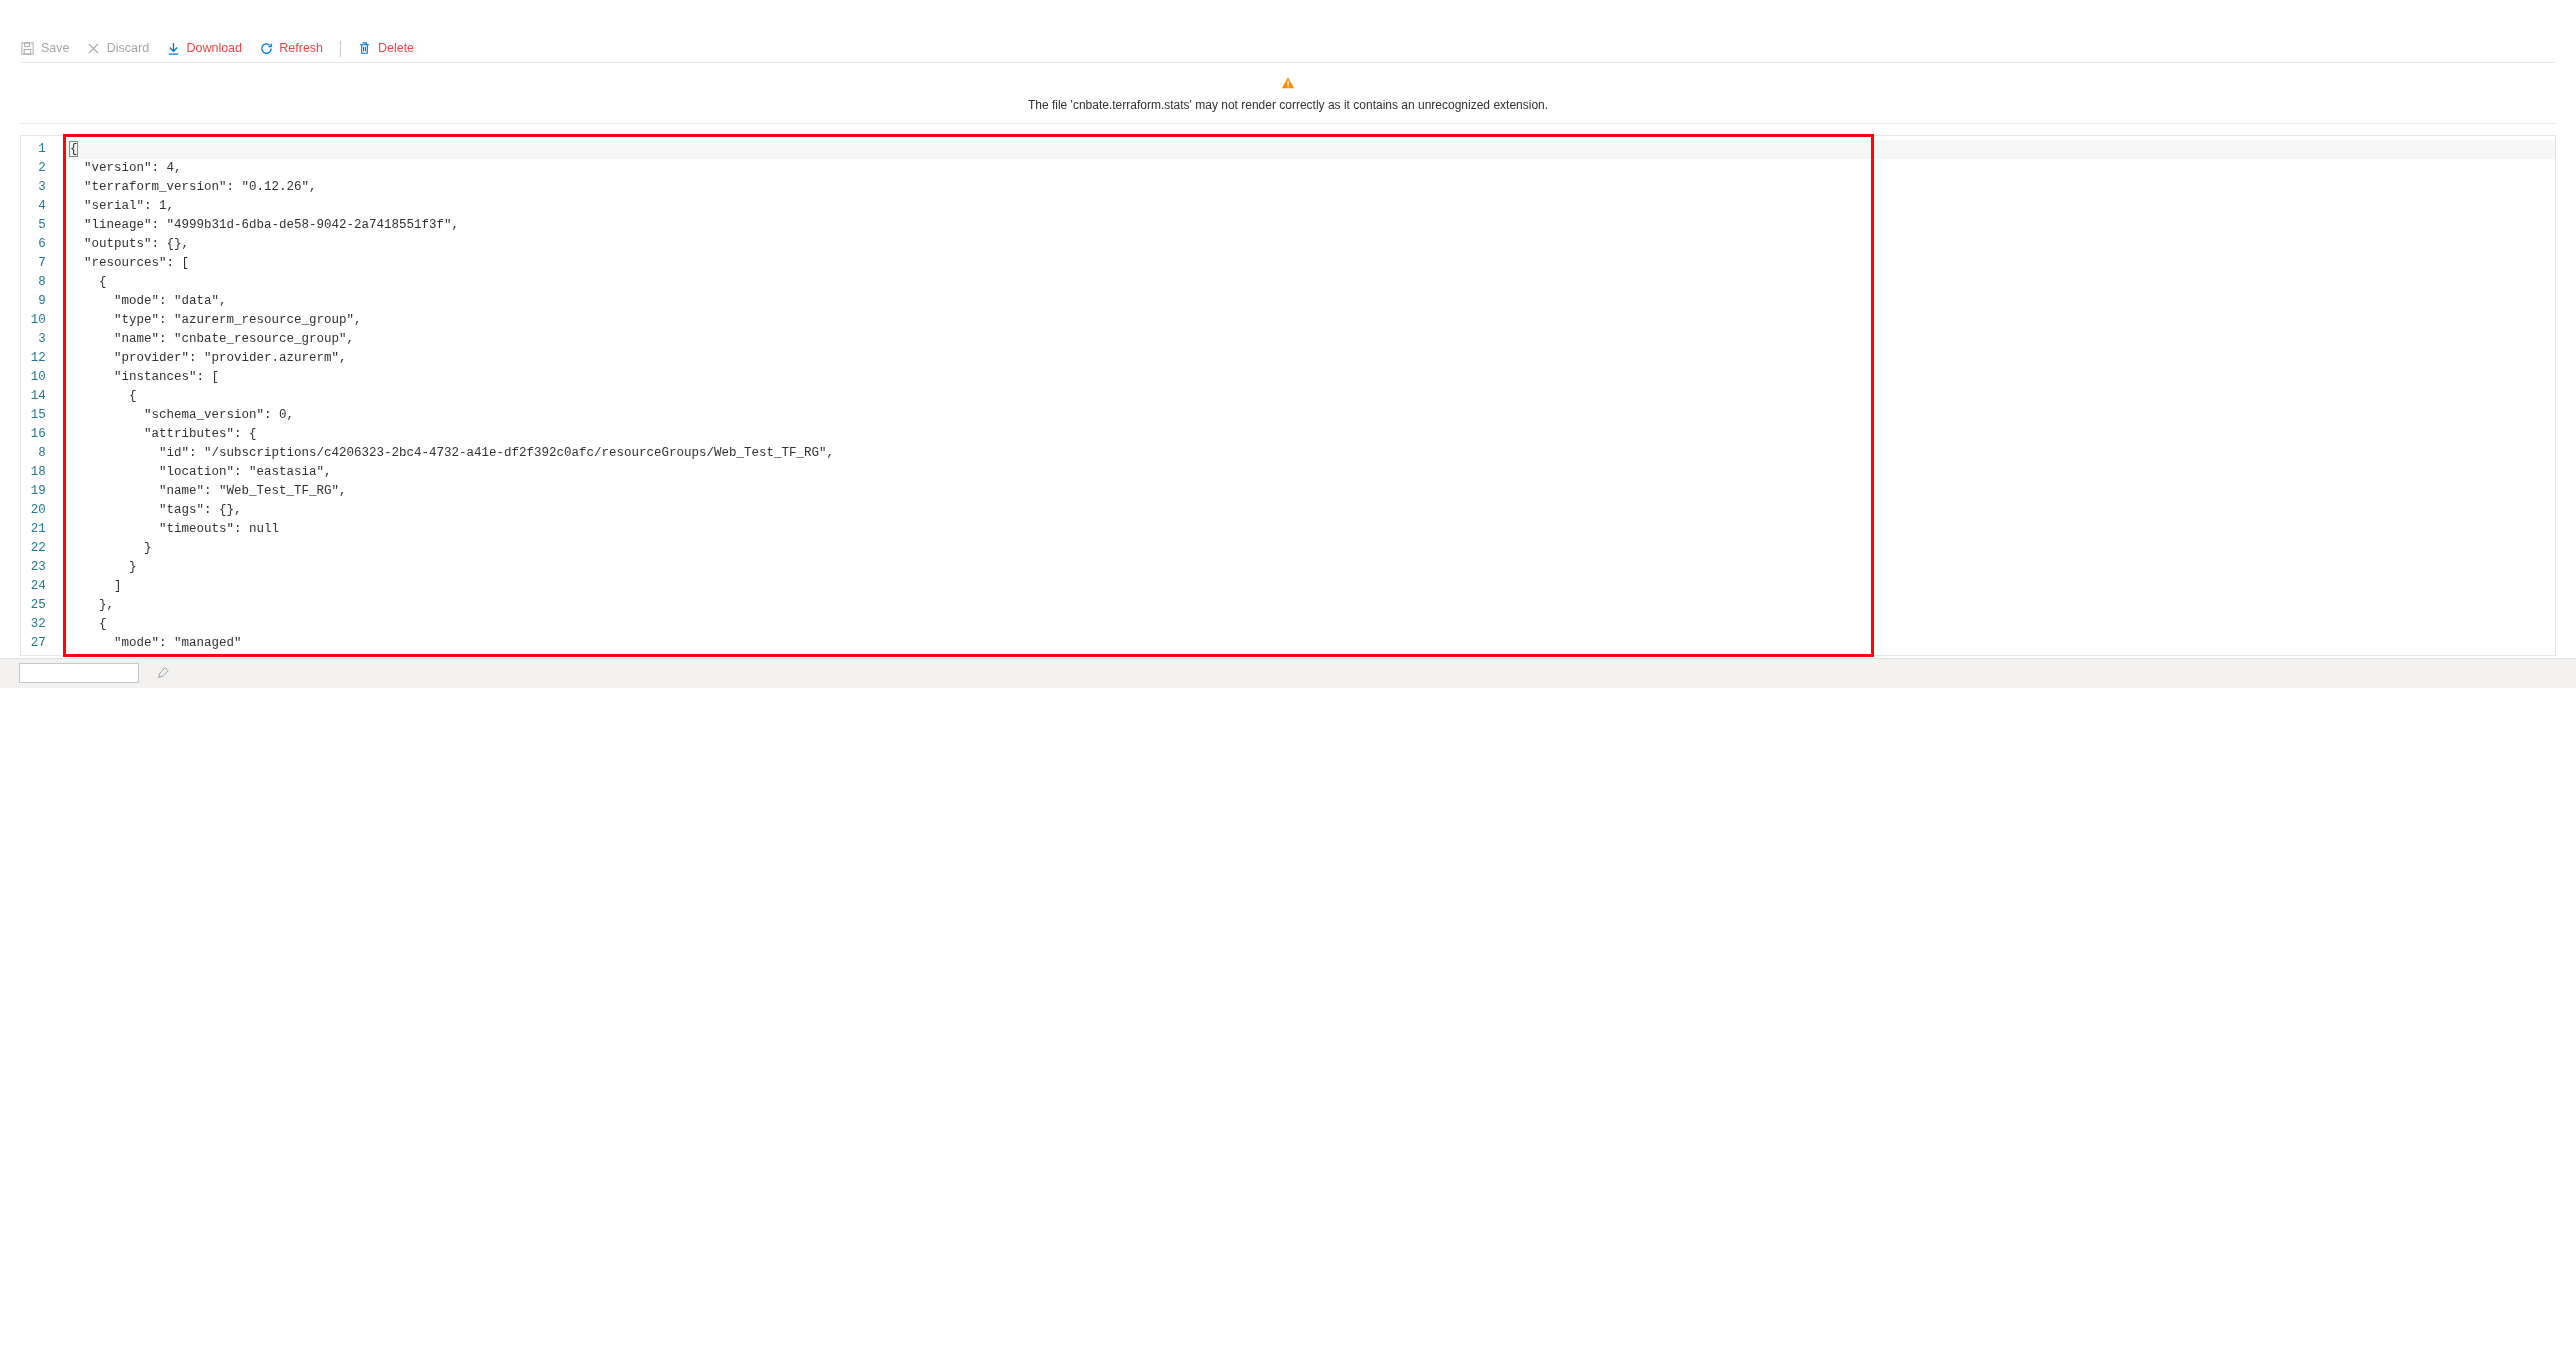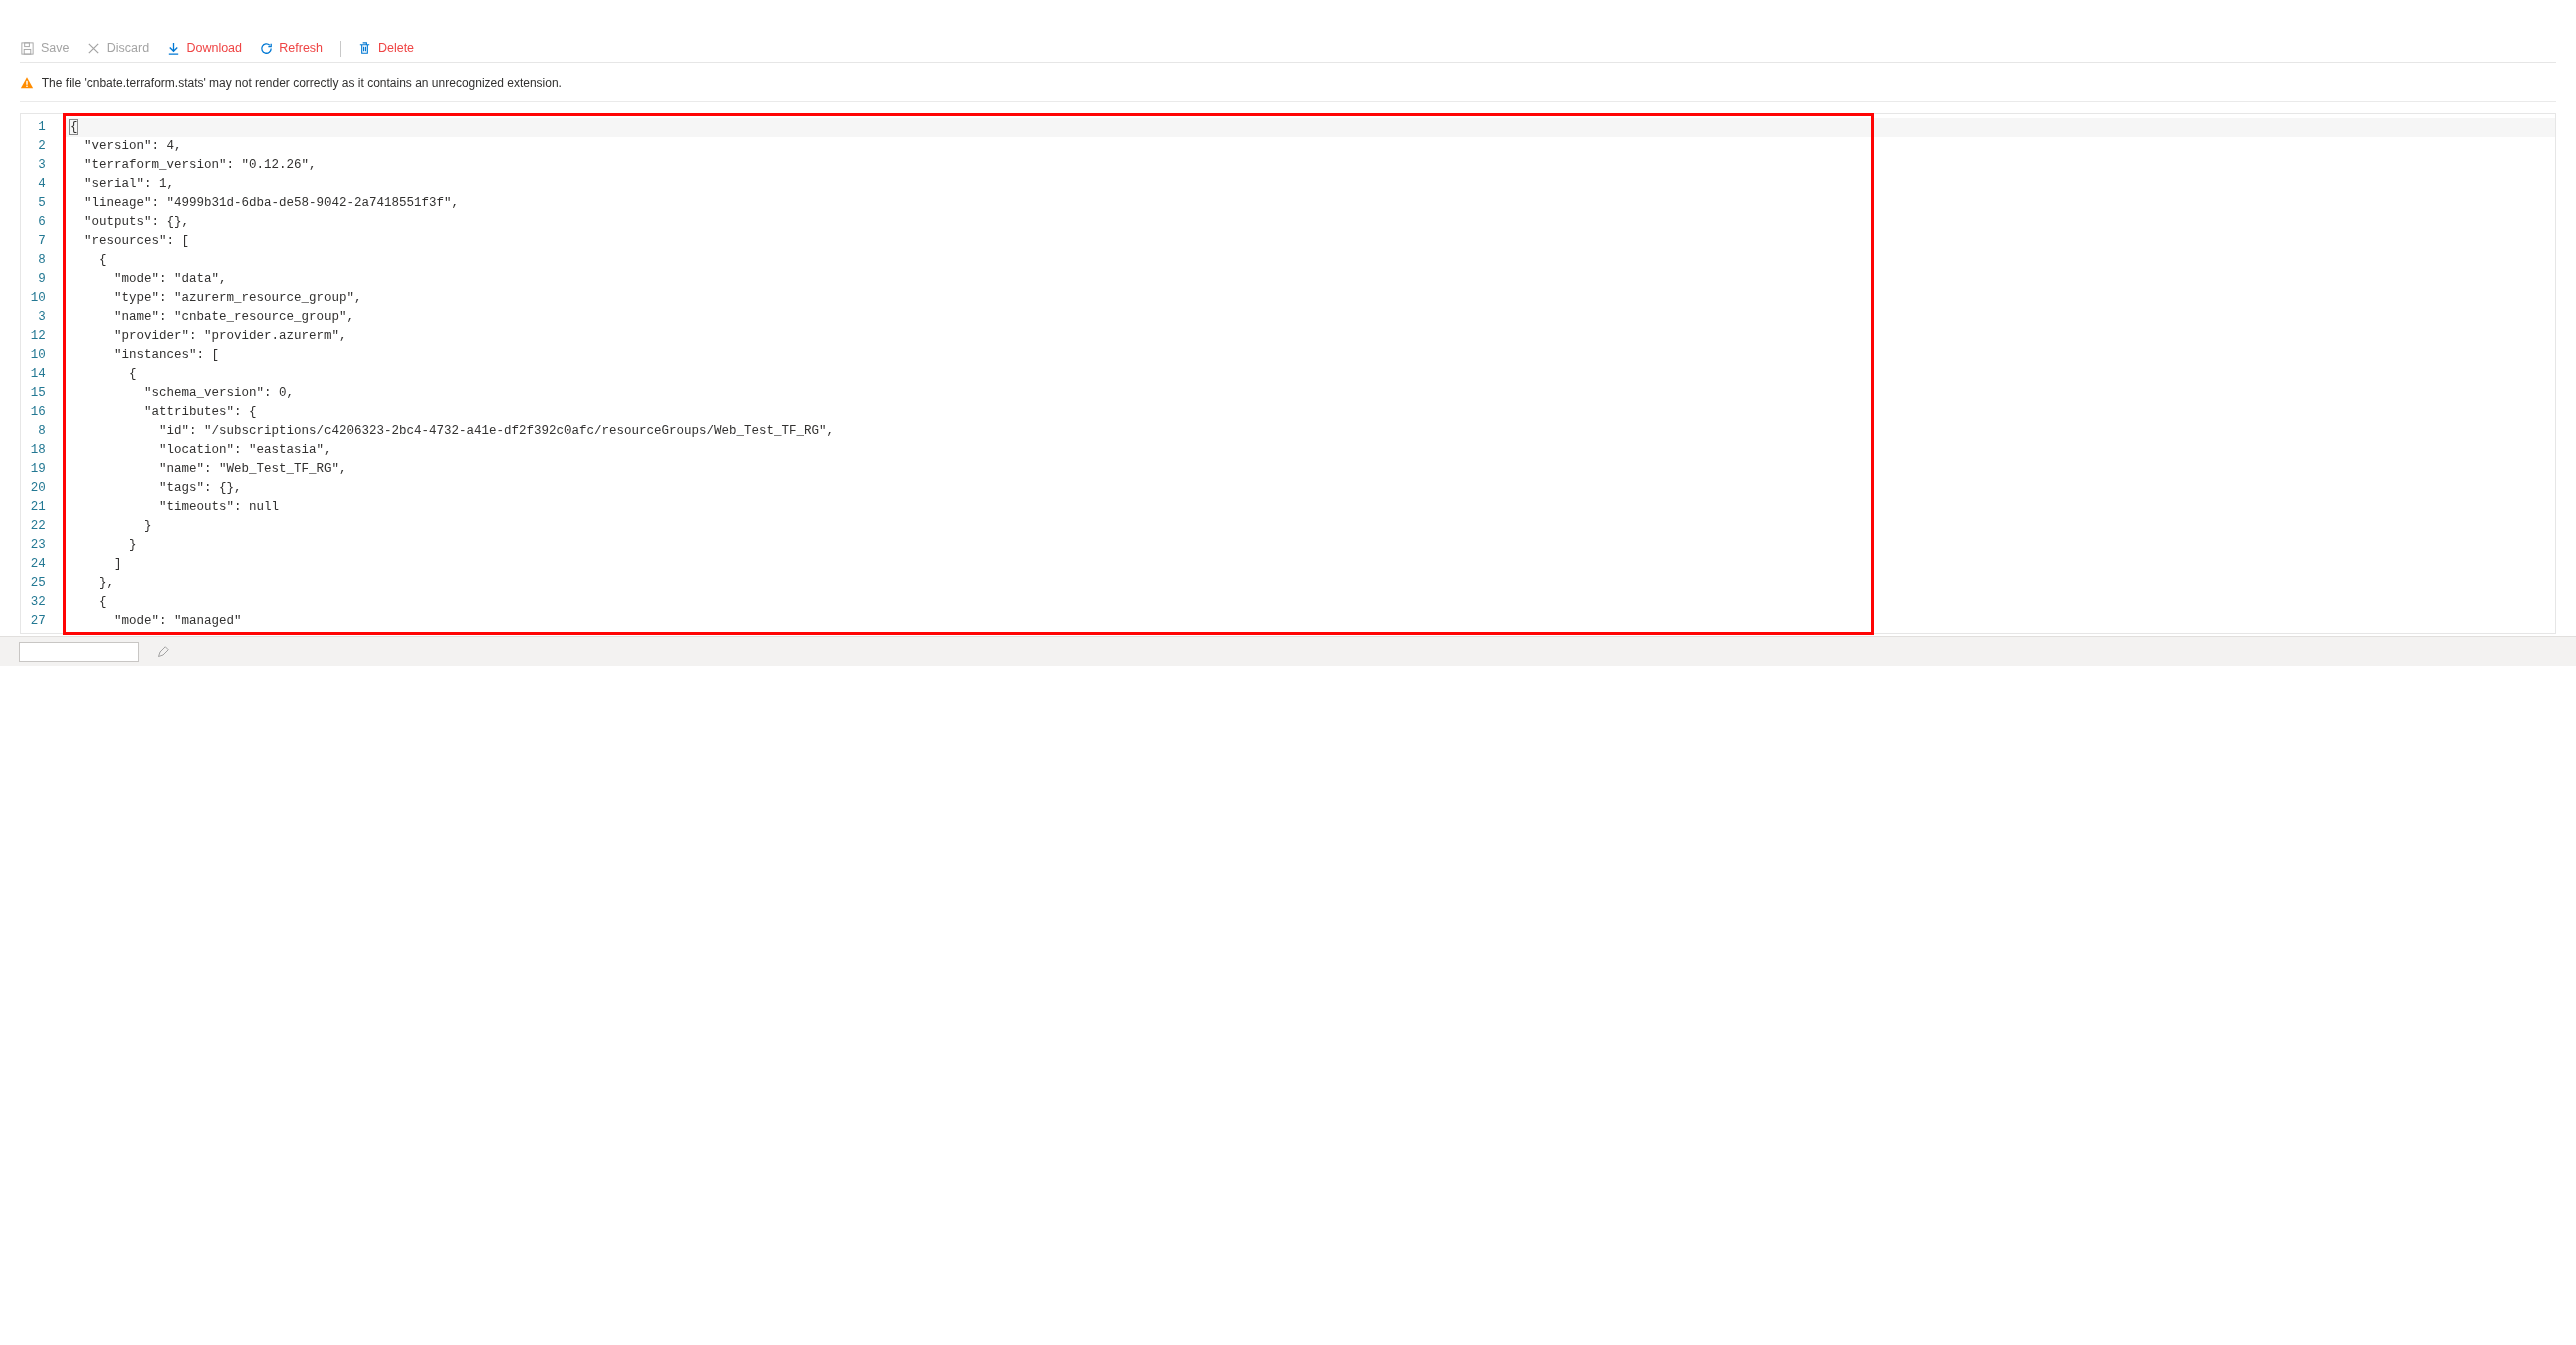--- a/index.html
+++ b/index.html
@@ -68,20 +68,21 @@
 
   .warning {
     display:flex;
     align-items:center;
     gap:7.4px;
     margin-top: 13px;
     font-size: 12px;
     color:#323130;
     padding-bottom: 11px;
     border-bottom: 0.9px solid #eaeaea;
+    flex-direction: column;
   }
   .warning svg { width:14px; height:14px; }
 
   .editor-wrap {
     margin-top: 11px;
     border: 0.9px solid #e6e6e6;
     display:flex;
     font-family: Consolas, "Courier New", monospace;
     font-size: 12.5px;
     line-height: 19px;

